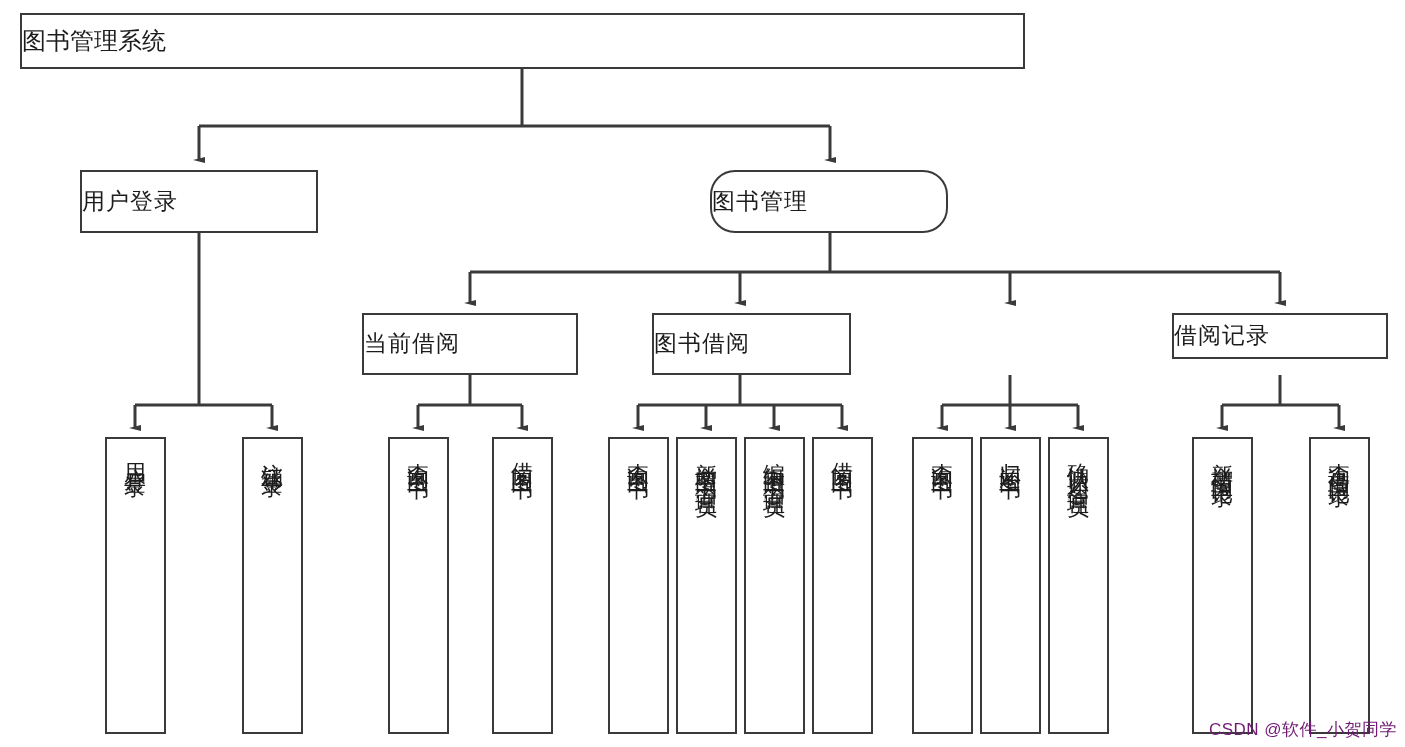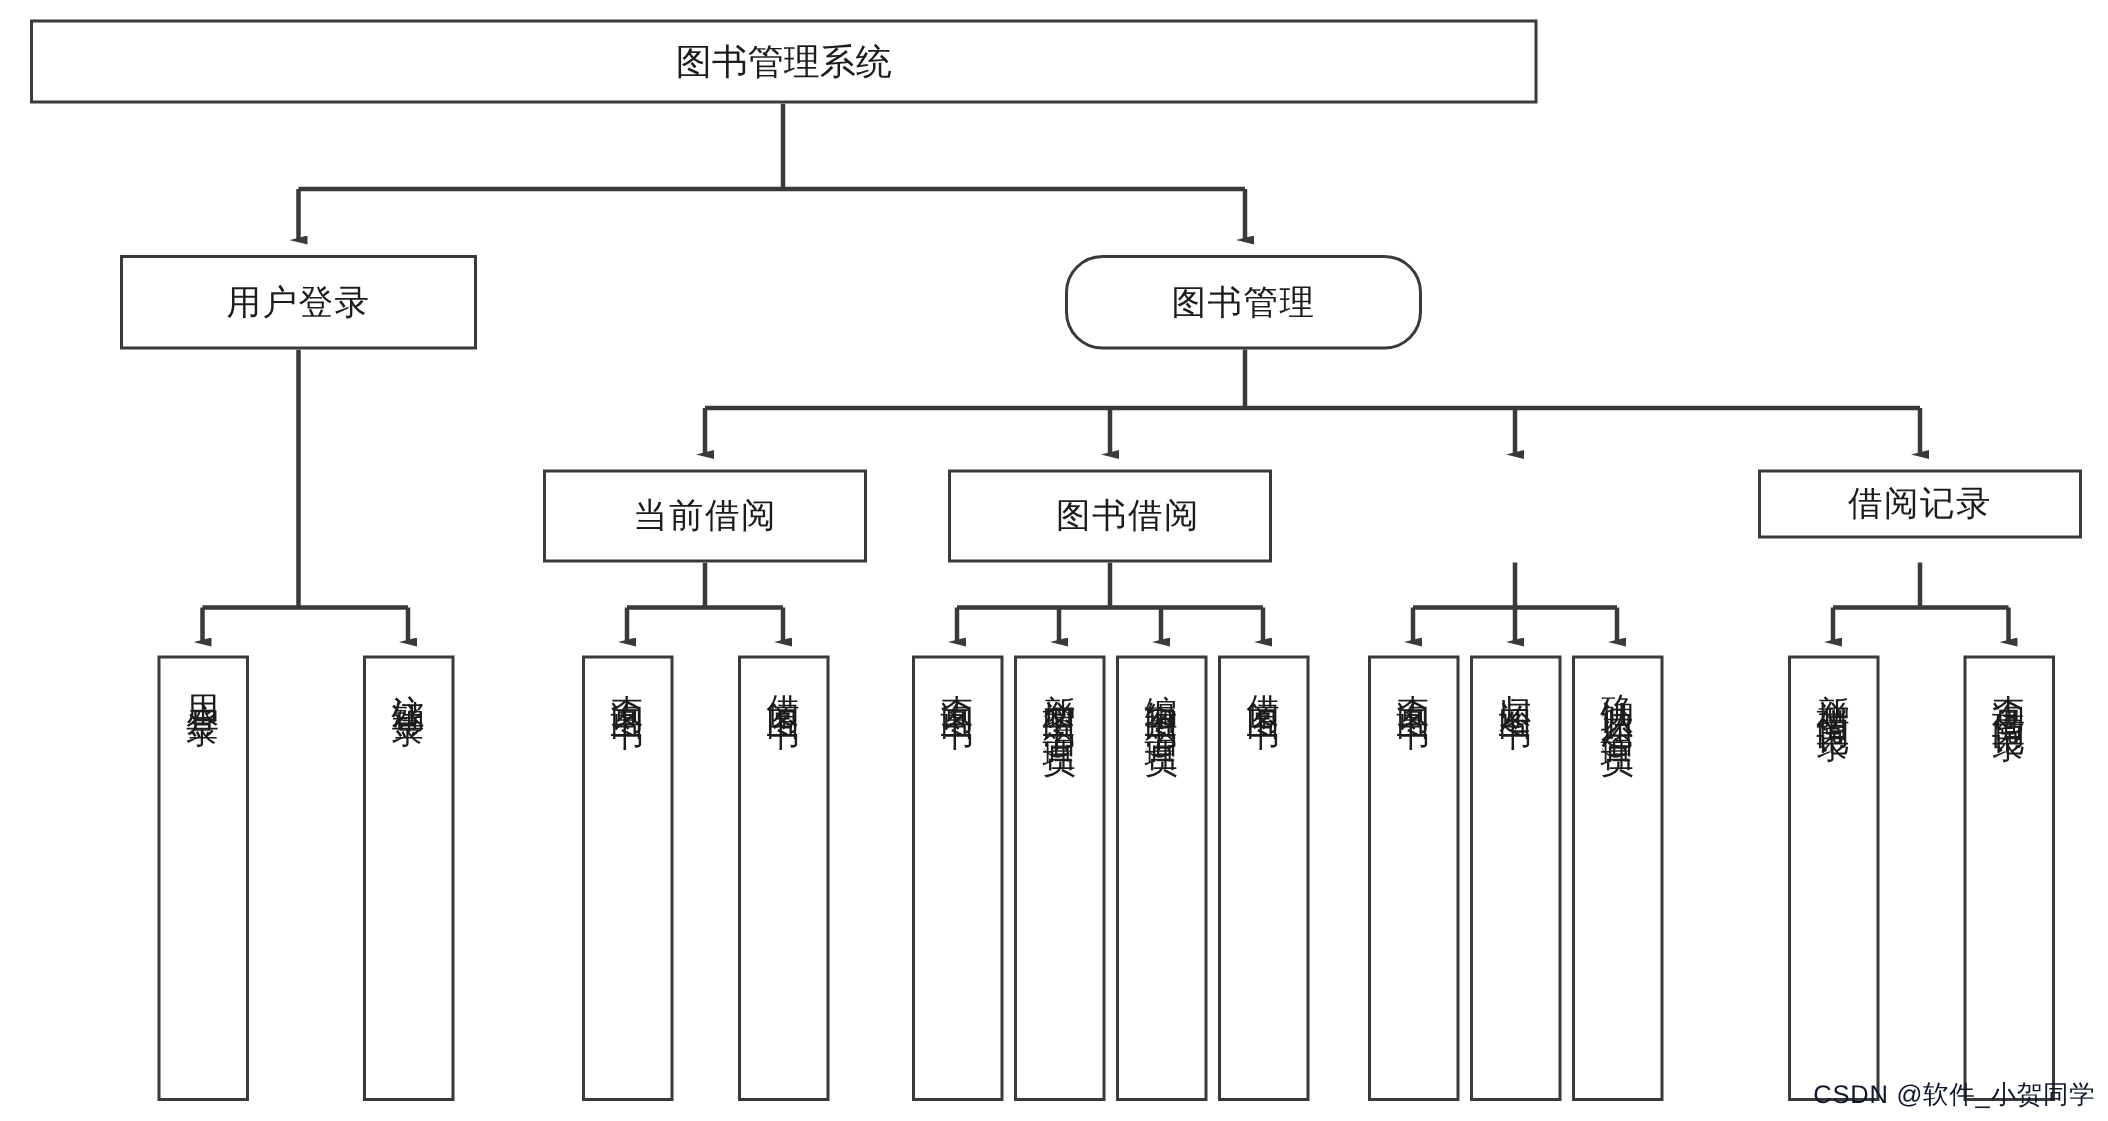--- a/index.html
+++ b/index.html
@@ -26,21 +26,20 @@
     height: 747px;
     pointer-events: none;
   }
   .node {
     position: absolute;
     box-sizing: border-box;
     background: #ffffff;
     border: 2px solid #3a3a3a;
     display: flex;
     align-items: center;
-    justify-content: center;
     color: #1c1c1c;
   }
   .node.h {
     font-size: 23px;
     letter-spacing: 1px;
     line-height: 1.2;
   }
   .node.root {
     font-size: 24px;
   }
@@ -57,21 +56,21 @@
     letter-spacing: 5px;
     line-height: 1.05;
     white-space: nowrap;
     color: #1c1c1c;
   }
   .watermark {
     position: absolute;
     right: 8px;
     bottom: 6px;
     font-size: 17px;
-    color: #0f172a;
+    color: #701a75;
     letter-spacing: 0.5px;
     white-space: nowrap;
   }
 </style>
 </head>
 <body>
 
 <div id="canvas">
 
   <svg class="wires" viewBox="0 0 1405 747">
@@ -131,21 +130,21 @@
   <div class="node h" style="left:80px; top:170px; width:238px; height:63px;">
     <span>用户登录</span>
   </div>
   <div class="node h" style="left:710px; top:170px; width:238px; height:63px;border-radius:25px;">
     <span>图书管理</span>
   </div>
 
   <div class="node h" style="left:362px; top:313px; width:216px; height:62px;">
     <span>当前借阅</span>
   </div>
-  <div class="node h" style="left:632px; top:313px; width:216px; height:62px;padding-left:24px;">
+  <div class="node h" style="left:652px; top:313px; width:199px; height:62px;">
     <span>图书借阅</span>
   </div>
   <div class="node h" style="left:1172px; top:313px; width:216px; height:46px;">
     <span>借阅记录</span>
   </div>
 
   <div class="node leaf" style="left:105px; top:437px; width:61px; height:297px;">
     <span class="vtext">用户登录</span>
   </div>
   <div class="node leaf" style="left:242px; top:437px; width:61px; height:297px;">

